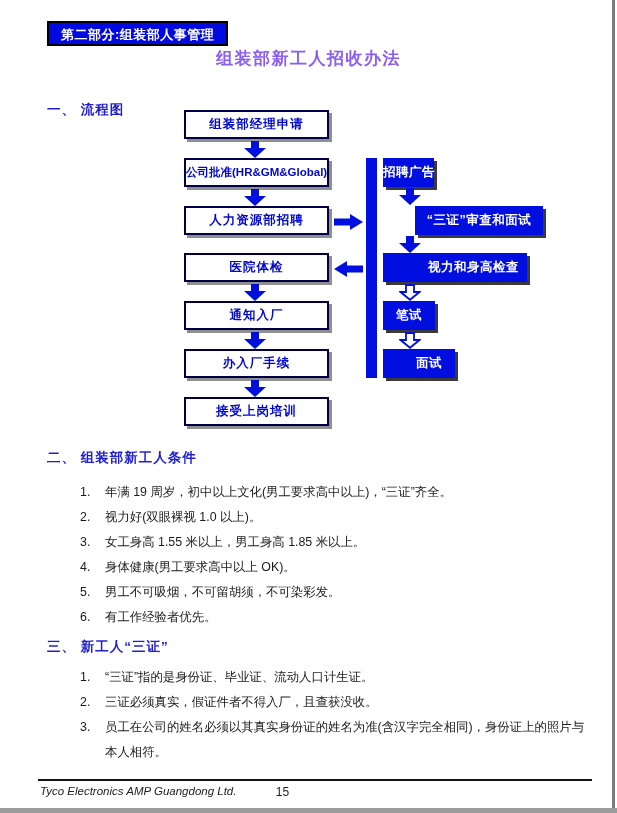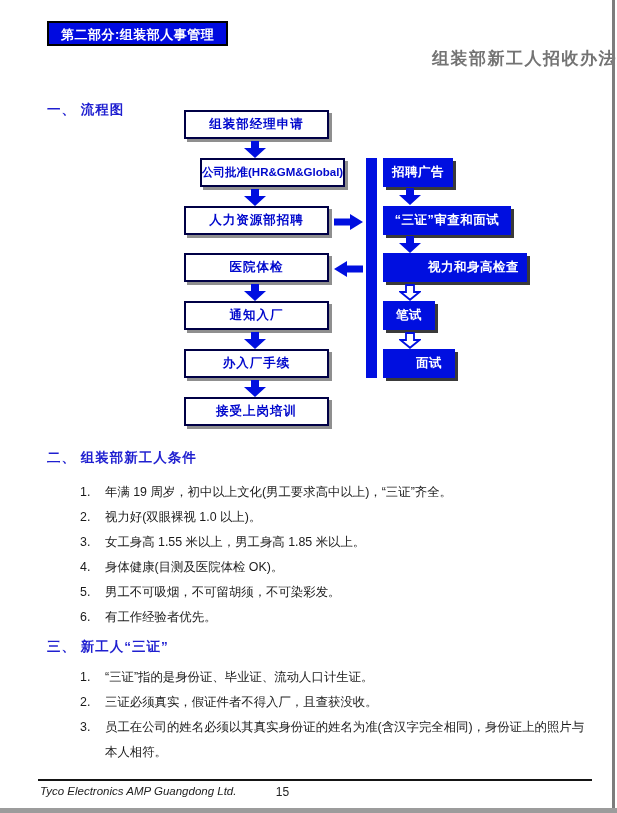--- a/index.html
+++ b/index.html
@@ -3,21 +3,21 @@
 <meta charset="utf-8">
 <style>
   html,body{margin:0;padding:0;background:#fff;}
   .page{position:relative;width:617px;height:813px;background:#ffffff;overflow:hidden;
         font-family:"Liberation Sans",sans-serif;}
   .abs{position:absolute;}
 
   
   .badge{left:47px;top:9px;background:#000ae0;border:2px solid #000;color:#fff;
          font-weight:bold;font-size:13px;padding:3px 12px 0;letter-spacing:.5px;margin-top:12px;}
-  .title{left:0;top:47px;width:617px;text-align:right;color:#737373;font-weight:bold;
+  .title{left:0;top:47px;width:617px;text-align:center;color:#8b5cf6;font-weight:bold;
          font-size:17px;letter-spacing:1.5px;}
 
   .sec-heading{color:#1f1fd0;font-weight:bold;font-size:13.5px;letter-spacing:1px;}
 
   
   .fbox{left:184px;width:141px;height:25px;border:2px solid #000046;background:#fff;
         color:#0008cc;font-weight:bold;font-size:12.5px;text-align:center;line-height:25px;
         box-shadow:3px 3px 0 #8f8f8f;letter-spacing:1px;white-space:nowrap;}
   .fbox.small{font-size:11.5px;letter-spacing:0;}
   .rbox{left:383px;height:29px;background:#000fe0;color:#fff;font-weight:bold;font-size:12.5px;
@@ -45,21 +45,21 @@
 <body>
 
 <div class="page">
 
   <div class="abs badge">第二部分:组装部人事管理</div>
   <div class="abs title">组装部新工人招收办法</div>
 
   <div class="abs sec-heading" style="left:47px;top:101px;">一、 流程图</div>
 
   <div class="abs fbox" style="top:110px;">组装部经理申请</div>
-  <div class="abs fbox small" style="top:158px;margin-left:16px;">公司批准(HR&amp;GM&amp;Global)</div>
+  <div class="abs fbox small" style="top:158px;">公司批准(HR&amp;GM&amp;Global)</div>
   <div class="abs fbox" style="top:206px;">人力资源部招聘</div>
   <div class="abs fbox" style="top:253px;">医院体检</div>
   <div class="abs fbox" style="top:301px;">通知入厂</div>
   <div class="abs fbox" style="top:349px;">办入厂手续</div>
   <div class="abs fbox" style="top:397px;">接受上岗培训</div>
 
   <div class="abs arr" style="left:244px;top:141px;">
     <svg width="22" height="17" viewBox="0 0 22 17">
         <path d="M7 0 h8 v7 h7 L11 17 0 7 h7 z" fill="#000fe0"></path>
       </svg>
@@ -91,22 +91,22 @@
       </svg>
   </div>
   <div class="abs arr" style="left:334px;top:261px;">
     <svg width="29" height="16" viewBox="0 0 29 16">
         <path d="M29 4.5 h-16 V0 L0 8 l13 8 v-4.5 h16 z" fill="#000fe0"></path>
       </svg>
   </div>
 
   <div class="abs vbar"></div>
 
-  <div class="abs rbox" style="top:158px;width:70px;">招聘广告</div>
-  <div class="abs rbox" style="top:206px;width:128px;">“三证”审查和面试</div>
+  <div class="abs rbox" style="top:158px;width:51px;">招聘广告</div>
+  <div class="abs rbox" style="top:206px;width:128px;margin-left:32px;">“三证”审查和面试</div>
   <div class="abs rbox" style="top:253px;width:107px;padding-left:37px;">视力和身高检查</div>
   <div class="abs rbox" style="top:301px;width:52px;">笔试</div>
   <div class="abs rbox" style="top:349px;width:52px;padding-left:20px;">面试</div>
 
   <div class="abs arr" style="left:399px;top:188px;">
     <svg width="22" height="17" viewBox="0 0 22 17">
         <path d="M7 0 h8 v7 h7 L11 17 0 7 h7 z" fill="#000fe0"></path>
       </svg>
   </div>
   <div class="abs arr" style="left:399px;top:236px;">
@@ -134,21 +134,21 @@
     <div class="li">
       <span class="num">2.</span>
       <span class="txt">视力好(双眼裸视 1.0 以上)。</span>
     </div>
     <div class="li">
       <span class="num">3.</span>
       <span class="txt">女工身高 1.55 米以上，男工身高 1.85 米以上。</span>
     </div>
     <div class="li">
       <span class="num">4.</span>
-      <span class="txt">身体健康(目测及医院体检 OK)。</span>
+      <span class="txt">身体健康(男工要求高中以上 OK)。</span>
     </div>
     <div class="li">
       <span class="num">5.</span>
       <span class="txt">男工不可吸烟，不可留胡须，不可染彩发。</span>
     </div>
     <div class="li">
       <span class="num">6.</span>
       <span class="txt">有工作经验者优先。</span>
     </div>
   </div>

